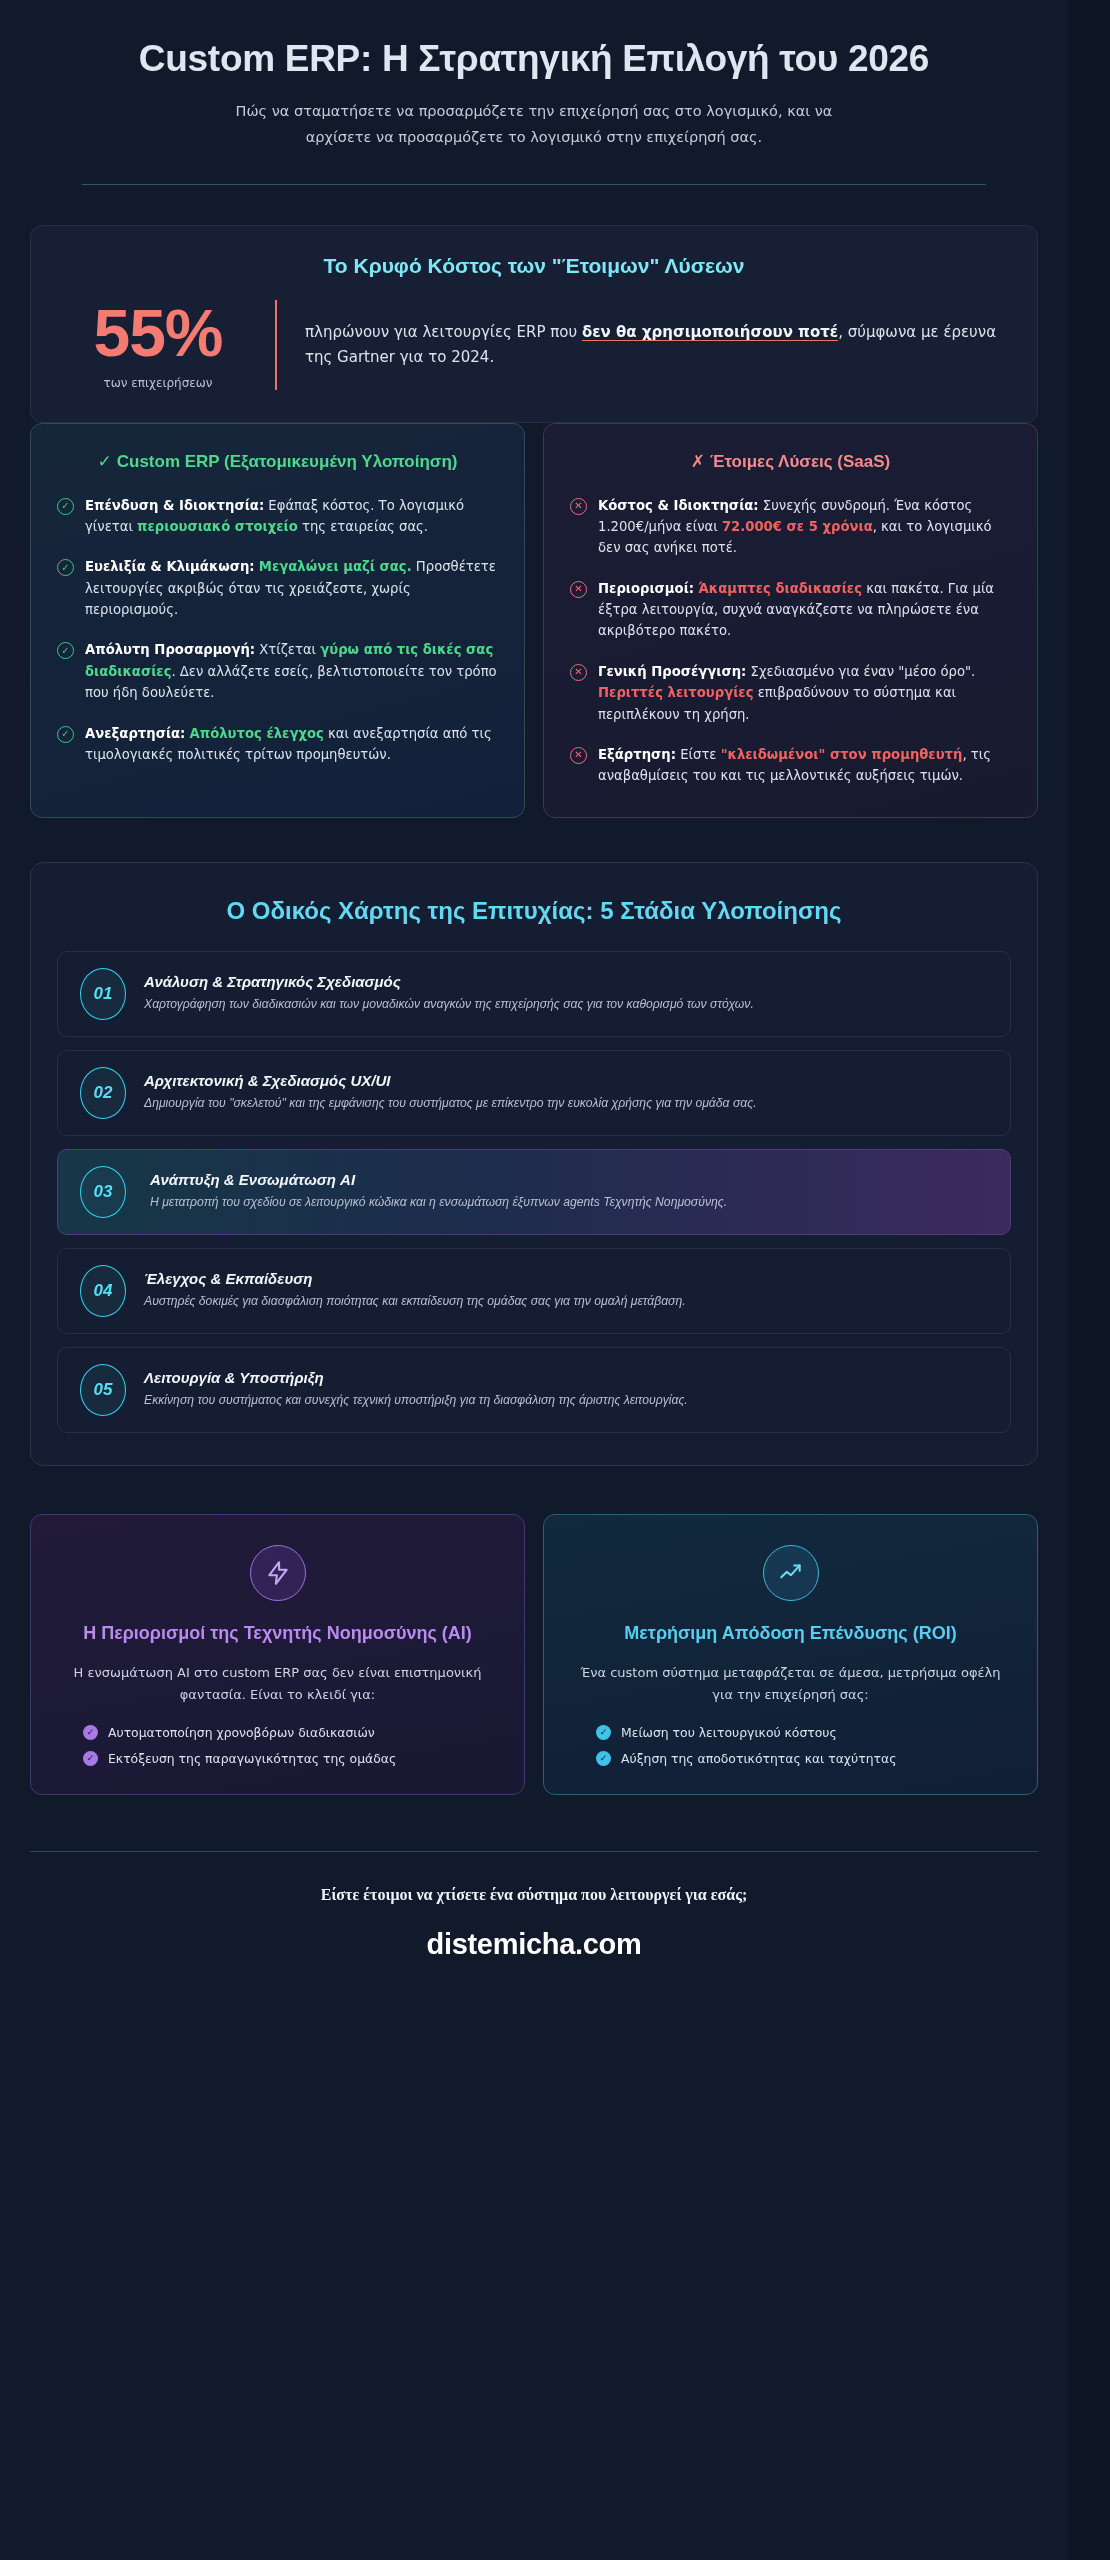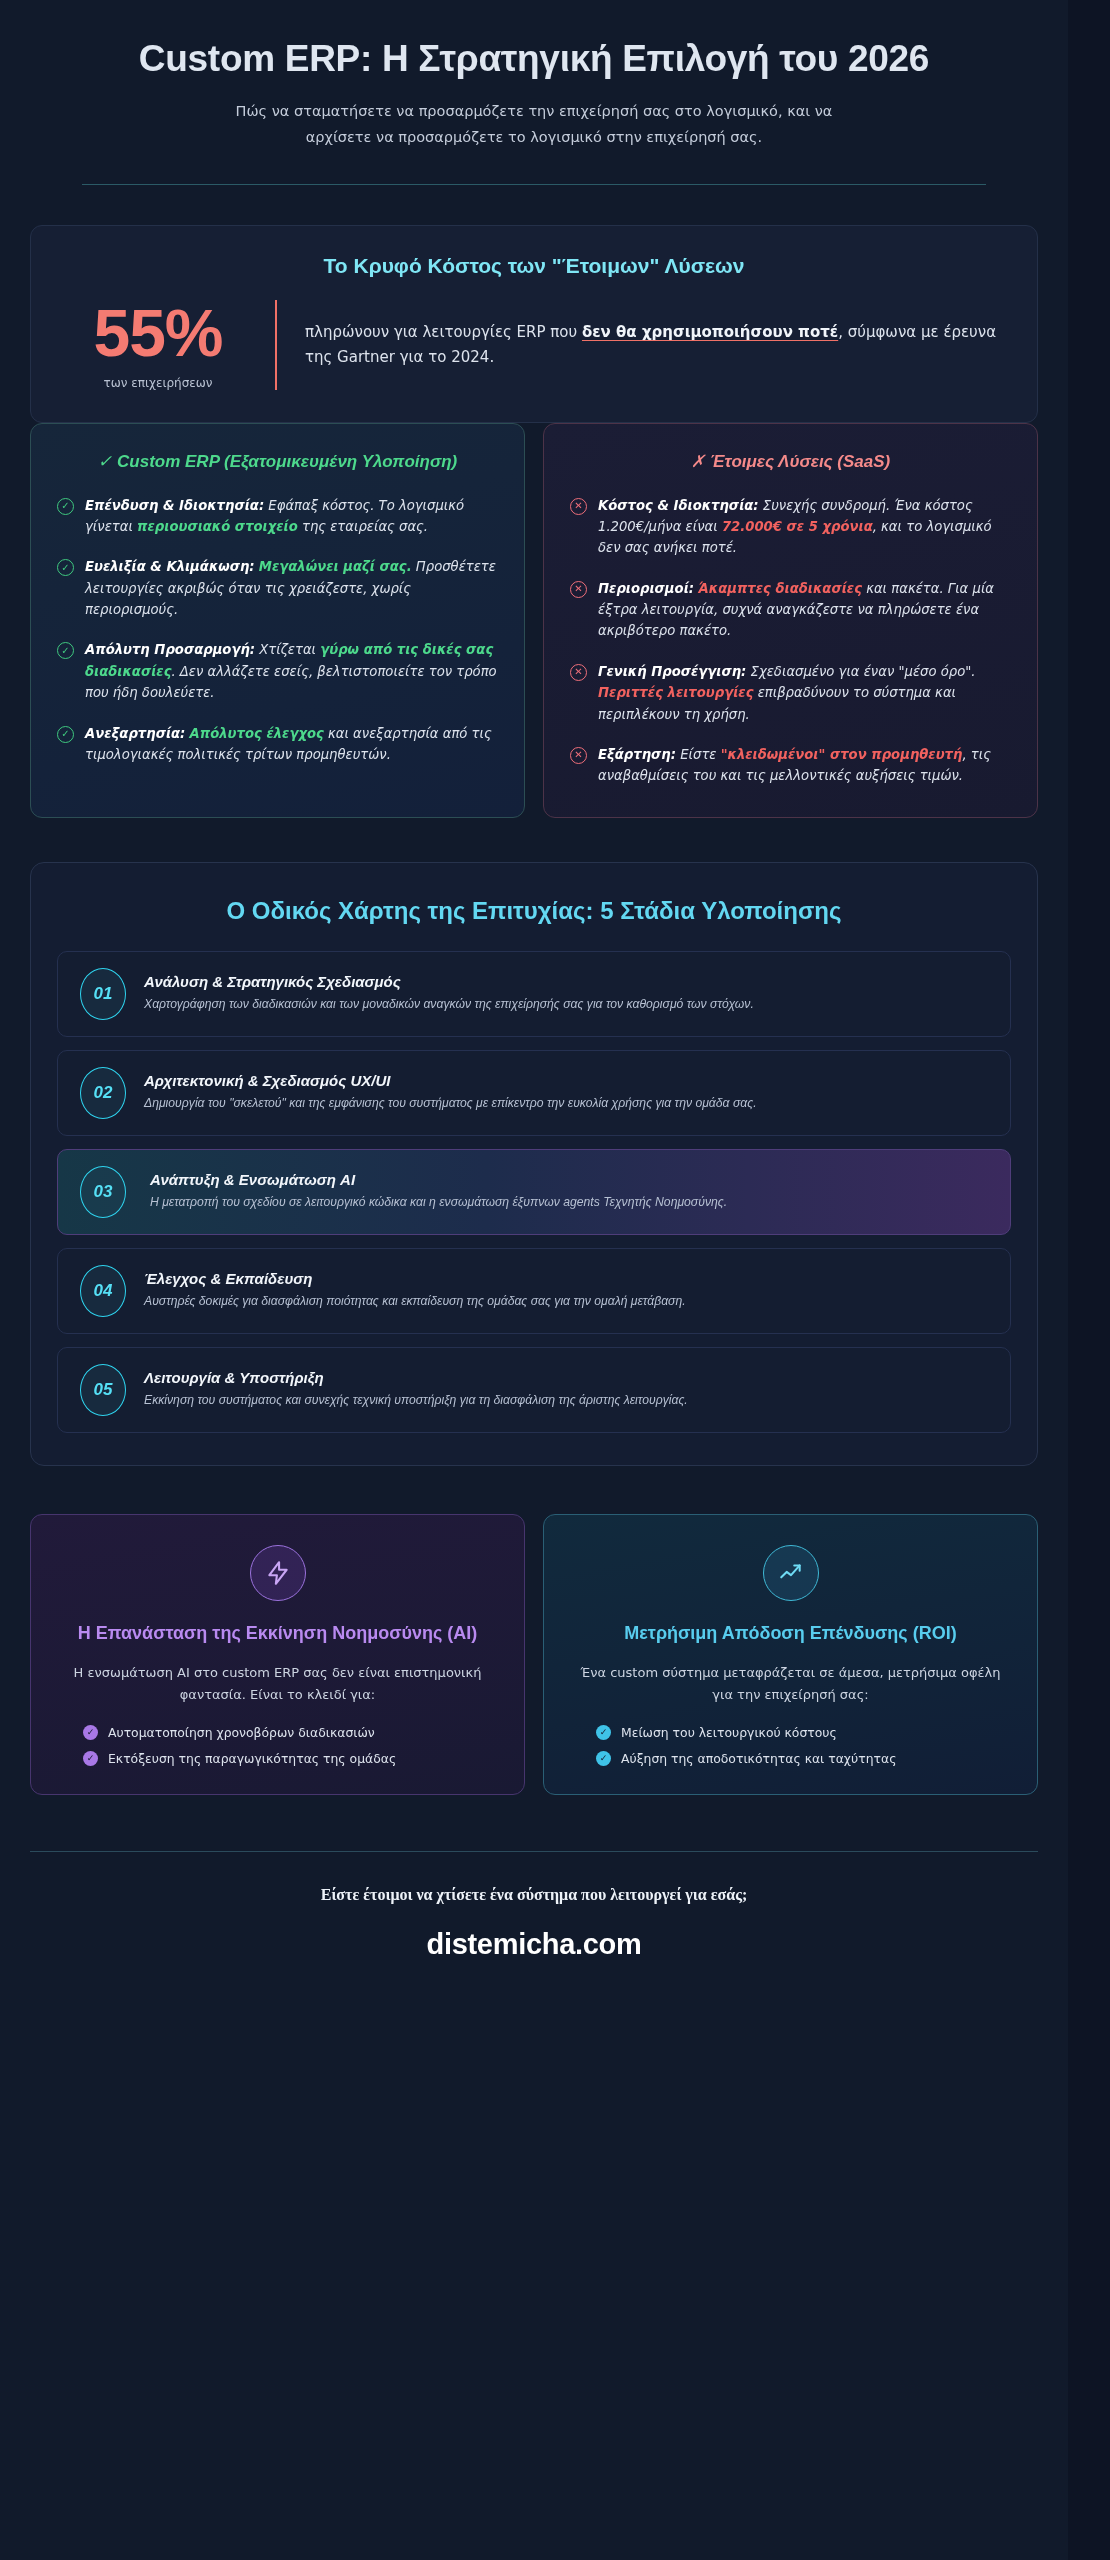--- a/index.html
+++ b/index.html
@@ -141,21 +141,20 @@
   .section-title.solid-cyan {
     background: none;
     color: #63d8f2;
     -webkit-text-fill-color: #63d8f2;
   }
 
   
   .compare {
     display: flex;
     gap: 18px;
-    font-style: italic;
   }
   .col {
     flex: 1;
     border-radius: 12px;
     padding: 26px 26px 30px 26px;
   }
   .col-pro {
     background: linear-gradient(165deg, #16263a 0%, #13203a 100%);
     border: 1px solid #2c4e54;
   }
@@ -462,21 +461,21 @@
     </div>
 
     <div class="features">
 
       <div class="fcard ai">
         <div class="ficon">
           <svg width="26" height="26" viewBox="0 0 24 24" fill="none" stroke="#c9a6f5" stroke-width="1.9" stroke-linecap="round" stroke-linejoin="round">
               <polygon points="13 2 4 14 11 14 10 22 20 9 13 9 13 2"></polygon>
             </svg>
         </div>
-        <div class="ftitle">Η Επανάσταση της Εκκίνηση Νοημοσύνης (AI)</div>
+        <div class="ftitle">Η Περιορισμοί της Τεχνητής Νοημοσύνης (AI)</div>
         <div class="fdesc">Η ενσωμάτωση AI στο custom ERP σας δεν είναι επιστημονική φαντασία. Είναι το κλειδί για:</div>
         <div class="flist" id="ai-list">
             <div class="fitem">
               <span class="fdot">✓</span>
               <span>Αυτοματοποίηση χρονοβόρων διαδικασιών</span>
             </div>
             <div class="fitem">
               <span class="fdot">✓</span>
               <span>Εκτόξευση της παραγωγικότητας της ομάδας</span>
             </div>

